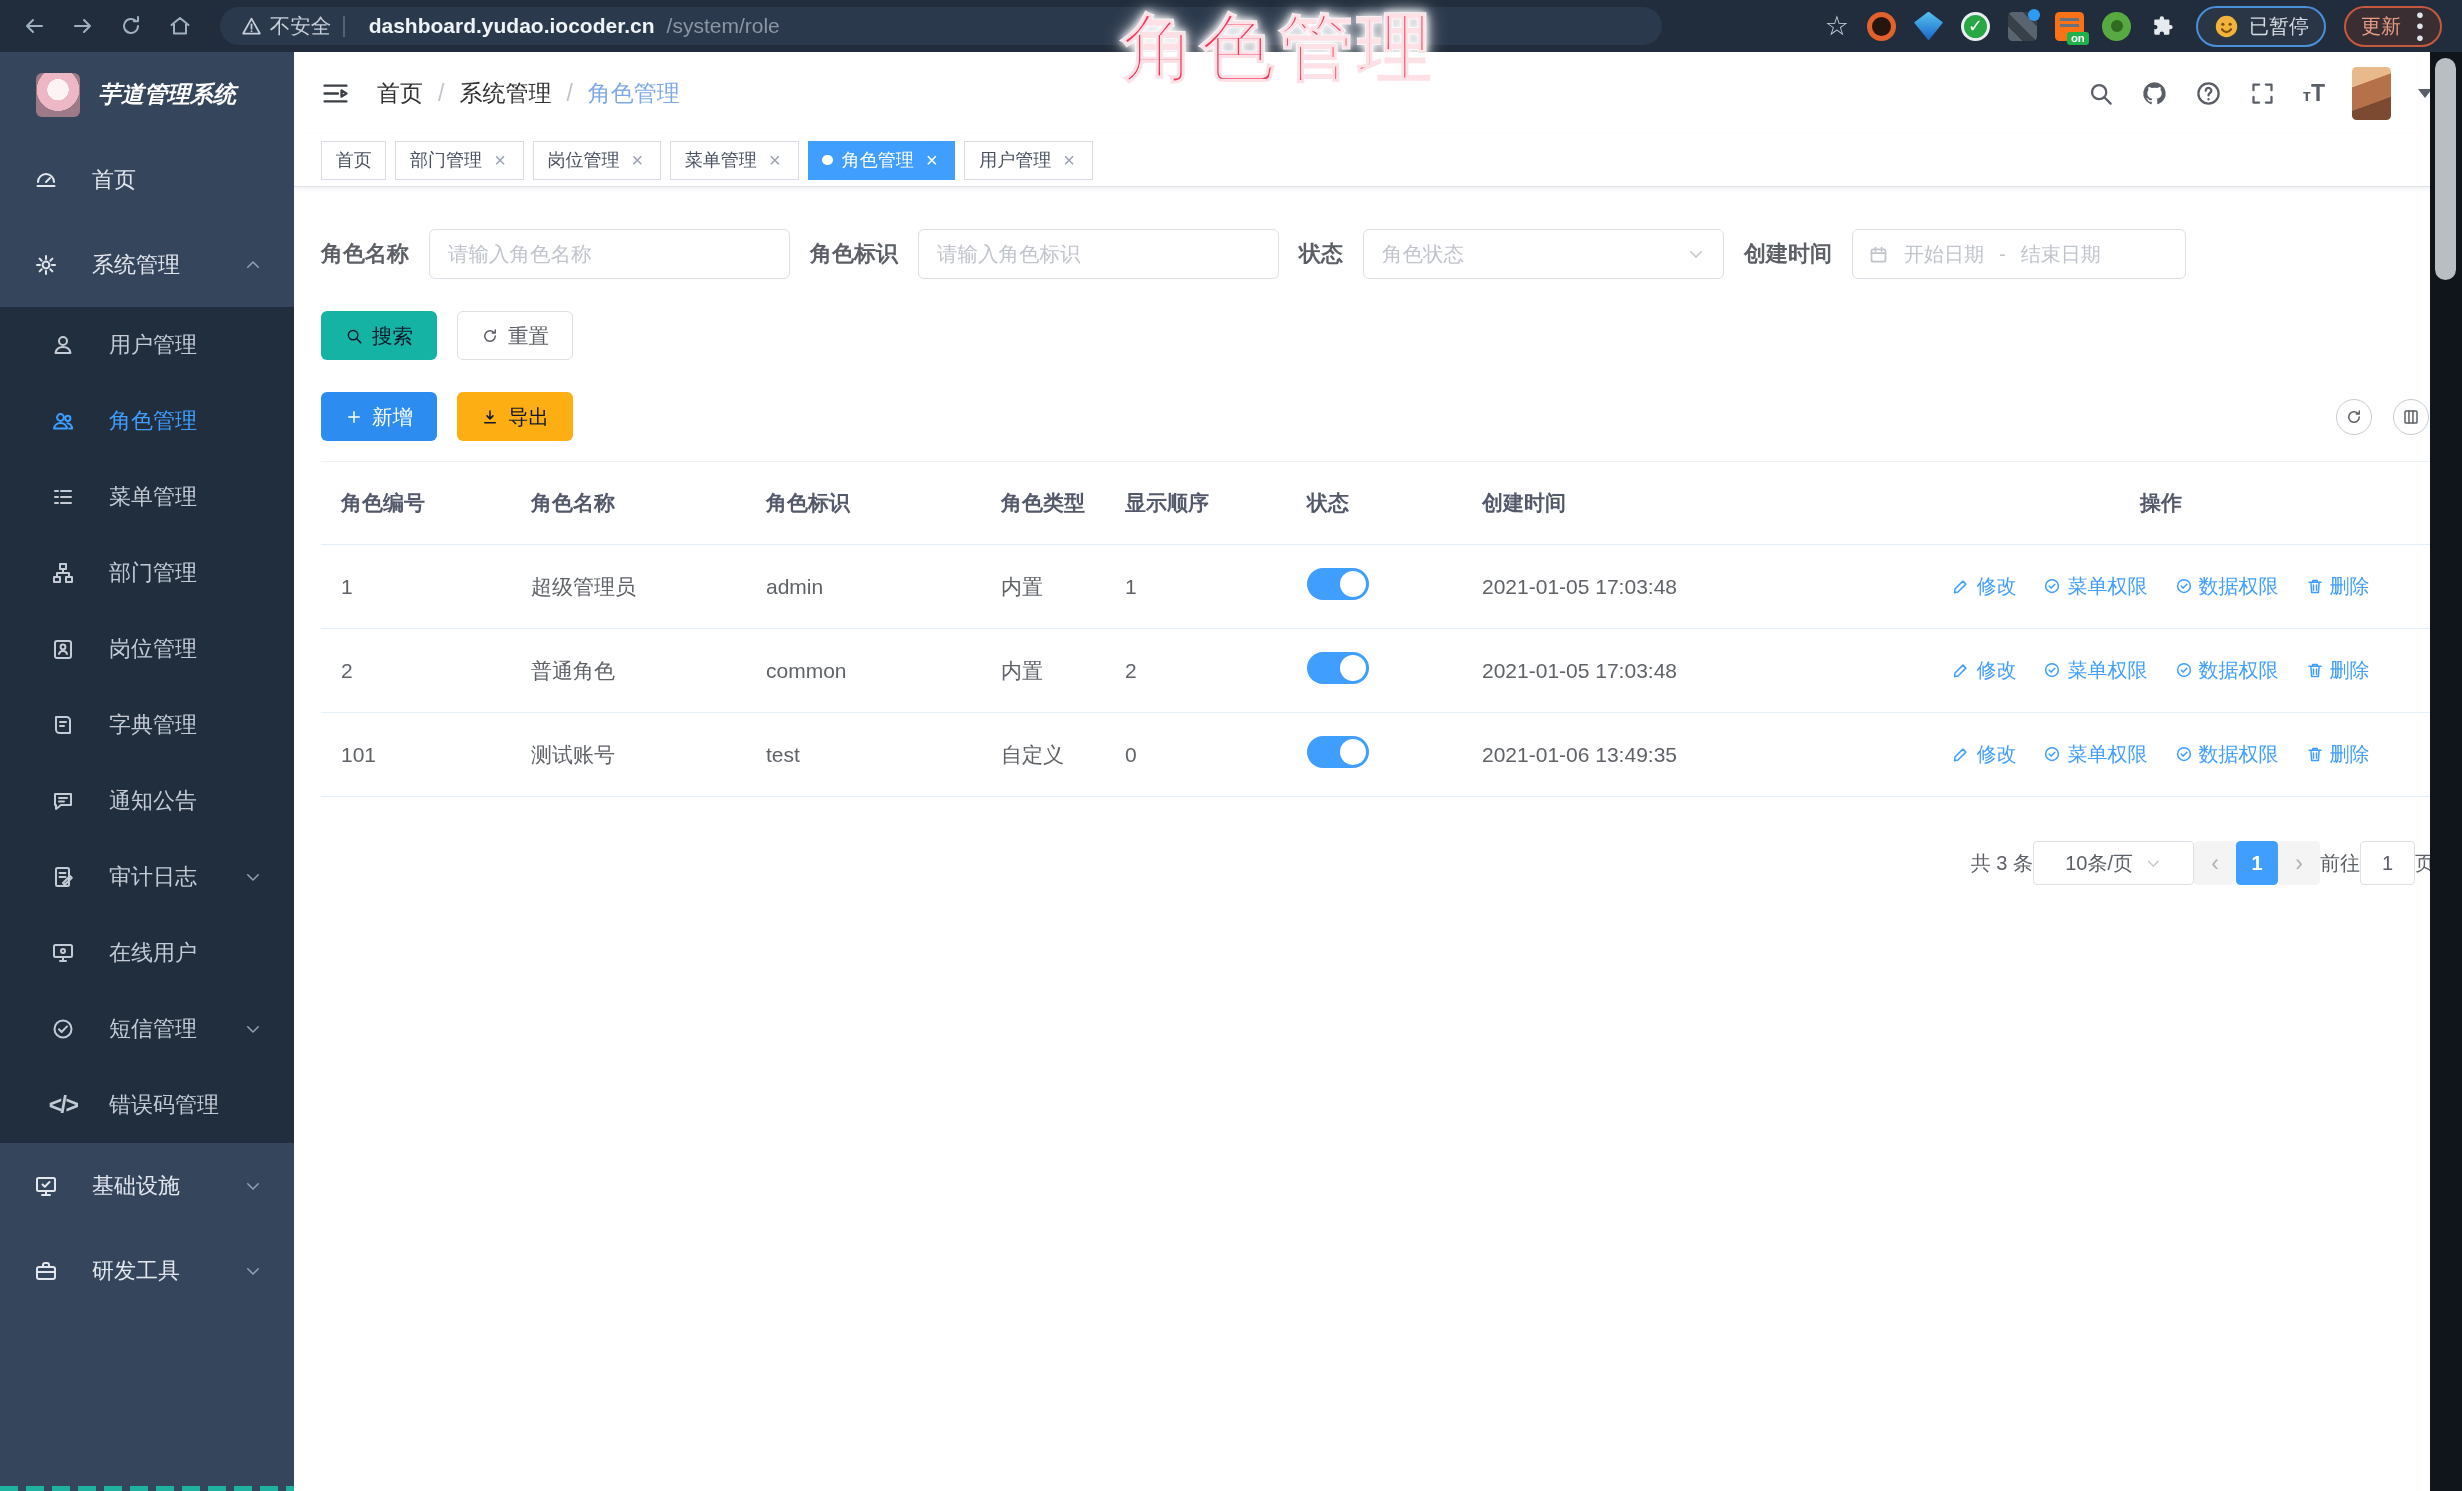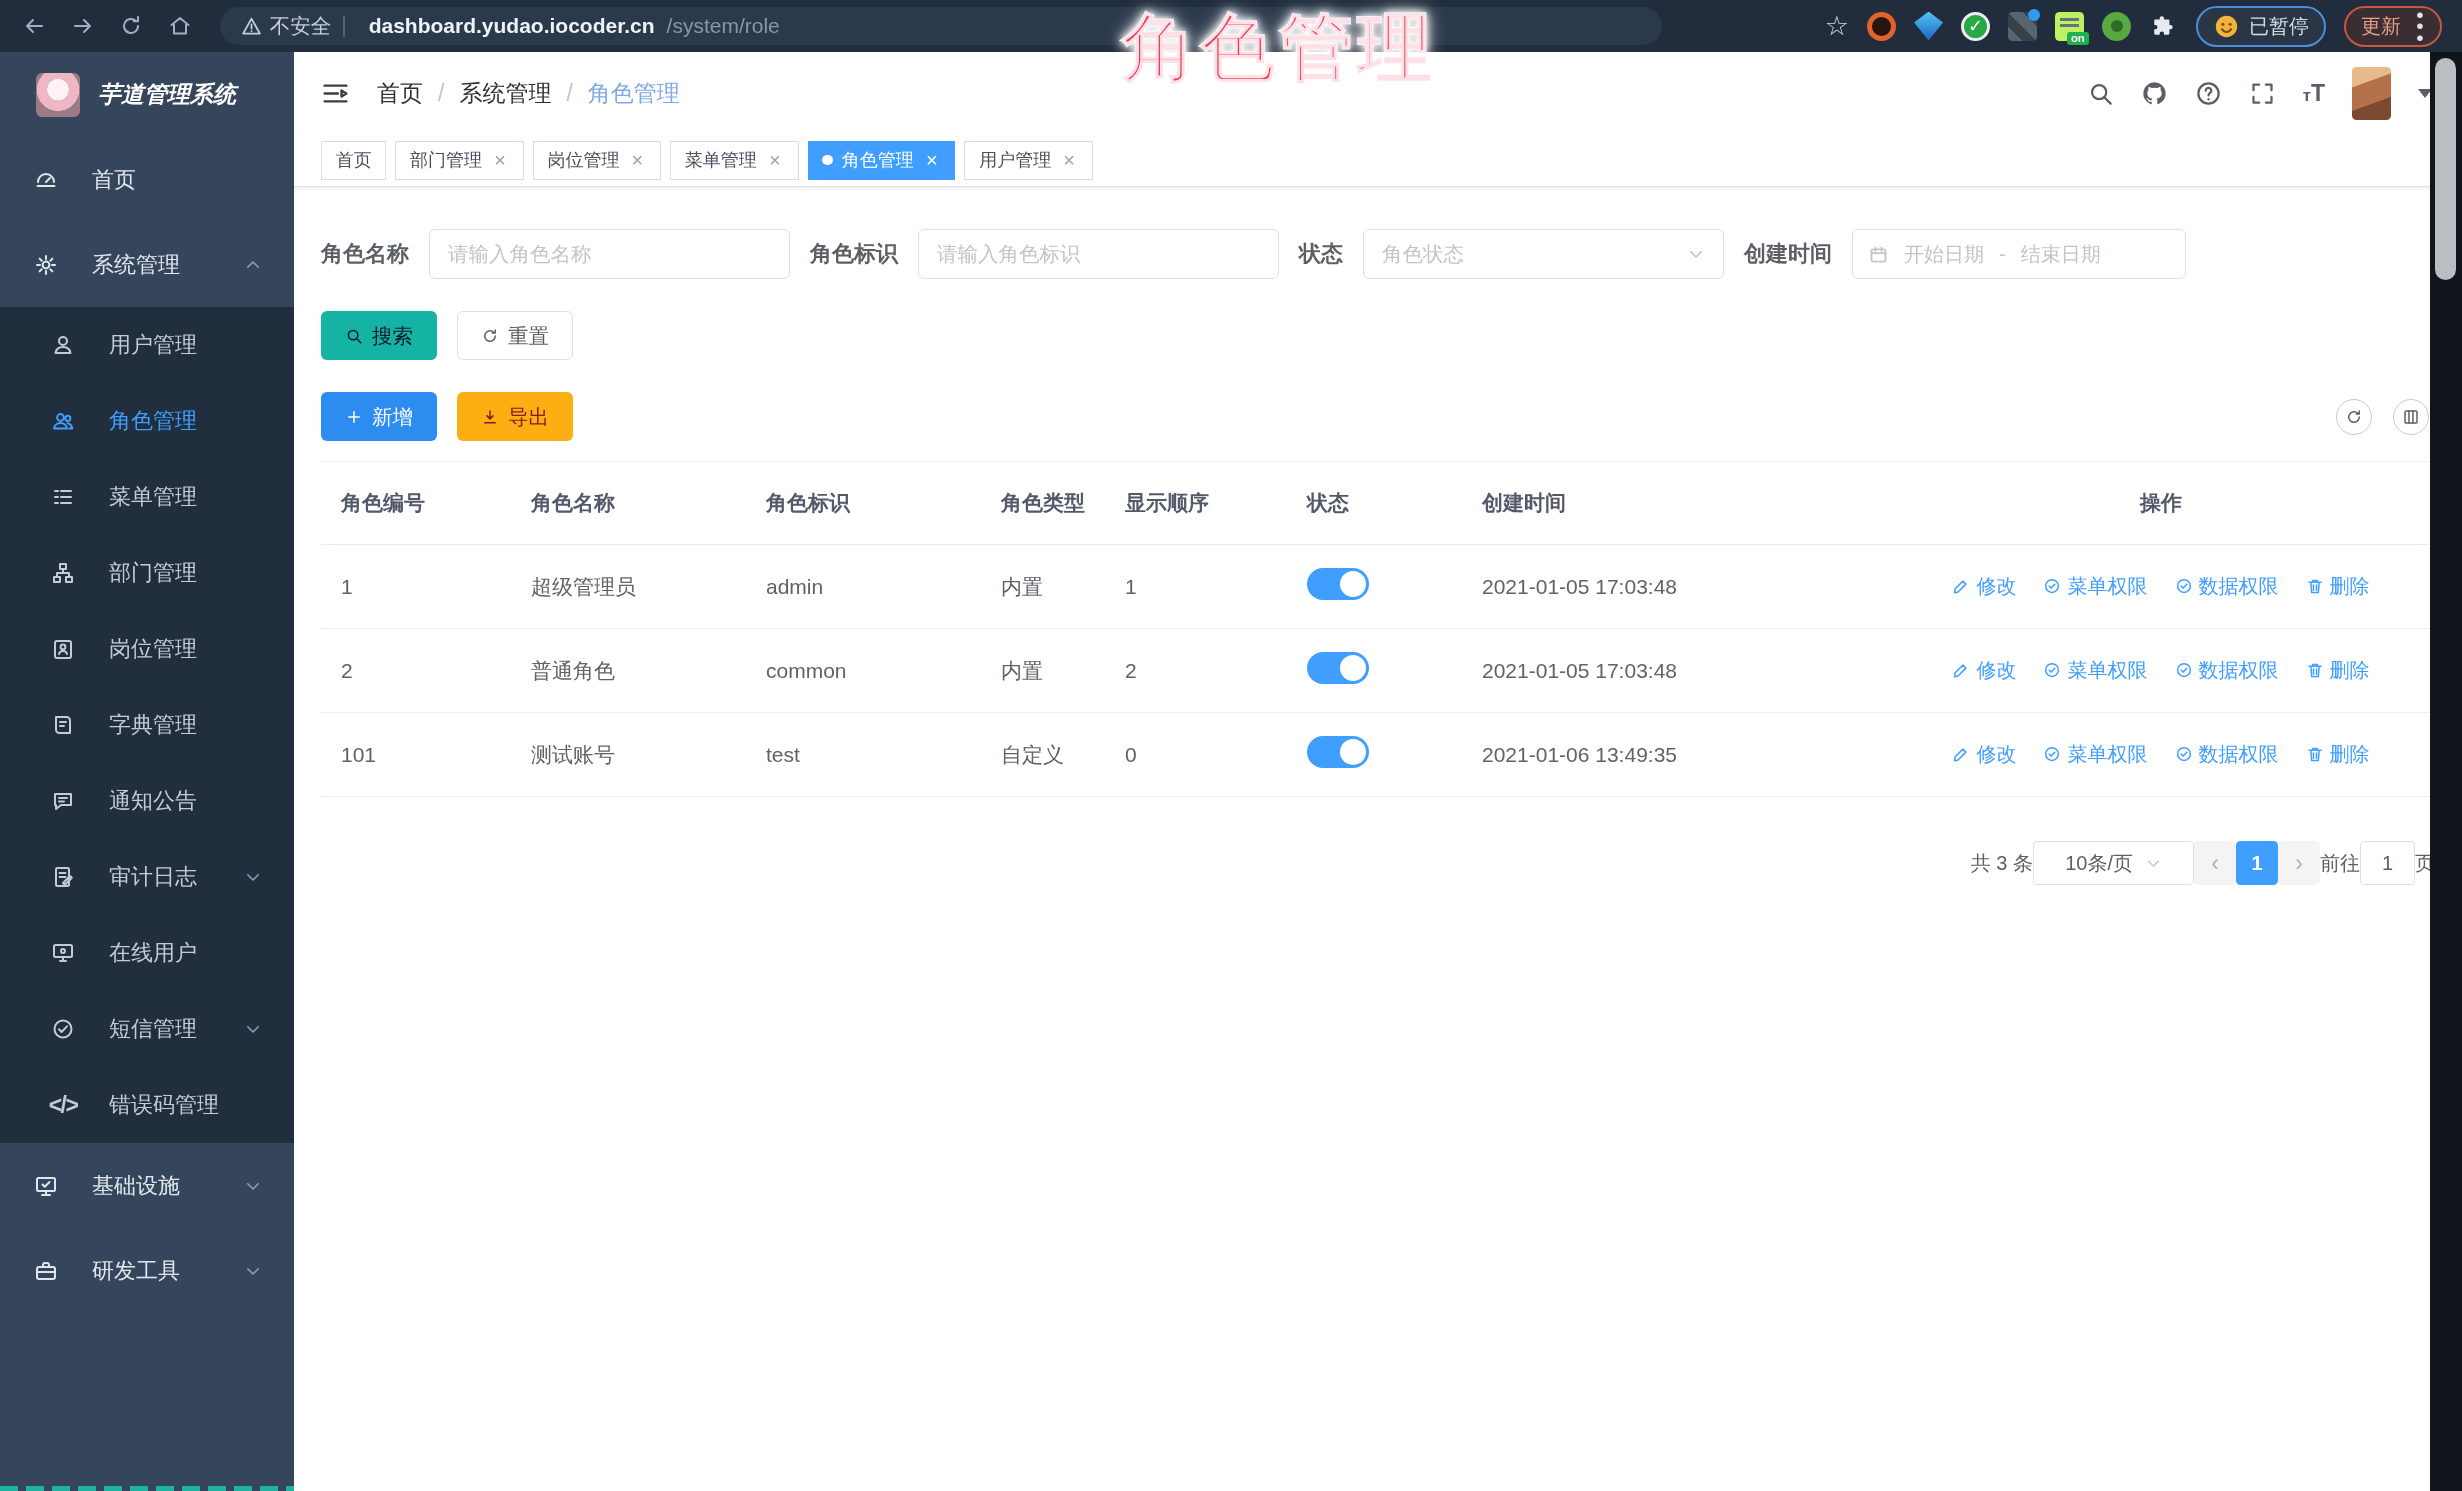--- a/index.html
+++ b/index.html
@@ -19,21 +19,21 @@
   .url-host { color:#eef3f8; font-size:21px; font-weight:bold;margin-left:12px; }
   .url-path { color:#8a96a4; font-size:21px; }
   .chrome-right { margin-left:auto; display:flex; align-items:center; gap:18px; padding-right:6px; }
   .star { color:#cfd8e2; font-size:27px; line-height:1; }
   .ext { width:29px; height:29px; border-radius:50%; position:relative; display:flex; align-items:center; justify-content:center; }
   .ext-ring { border:5.3px solid #e2622b; background:#27160e; }
   .ext-gem { border-radius:6px; background:linear-gradient(180deg,#55c2f0,#1663c7); clip-path:polygon(50% 0,100% 38%,50% 100%,0 38%); }
   .ext-green { background:#27a844; color:#fff; font-size:18px; font-weight:bold; border:3.8px solid #e8eef2; }
   .ext-grid { border-radius:4.6px; background:linear-gradient(45deg,#5a6470 25%,#38404a 25% 50%,#5a6470 50% 75%,#38404a 75%); }
   .ext-grid::after { content:""; position:absolute; right:-3px; top:-3px; width:12px; height:12px; border-radius:50%; background:#2f9bf0; }
-  .ext-dark { border-radius:4.6px; background:#bef264; }
+  .ext-dark { border-radius:4.6px; background:#f97316; }
   .ext-dark::before { content:""; position:absolute; left:5.3px; top:6.8px; right:5.3px; height:3px; background:#68727c; box-shadow:0 6px 0 #68727c; }
   .ext-on { position:absolute; right:-4.6px; bottom:-4.6px; background:#21b14c; color:#fff; font-size:11.4px; padding:0.8px 3.8px; border-radius:3px; font-weight:bold; }
   .ext-monkey { background:#58a942; }
   .ext-monkey::after { content:""; width:12px; height:12px; border-radius:50%; background:#2f6b22; }
   .ext-puzzle { color:#e6ebf0; }
   .ext-puzzle svg { width:26px; height:26px; fill:currentColor; stroke:none; }
   .pill { height:41px; border-radius:21px; display:flex; align-items:center; gap:9px; padding:0 15px; font-size:20px; }
   .pill-paused { border:2.3px solid #4a90d9; background:#2a3546; color:#d6dde5; }
   .pill-update { border:2.3px solid #c4593d; background:#3a2e33; color:#e59d85; gap:13.7px; }
   .smiley { width:27px; height:27px; }
@@ -103,21 +103,21 @@
   .daterange { width:334px; height:50px; border:1.5px solid #dcdfe6; border-radius:6px; display:flex; align-items:center; padding:0 15px; gap:15px; color:#c0c4cc; font-size:20px; cursor:pointer; }
   .daterange svg { width:21px; height:21px; }
   .dr-sep { color:#c0c4cc; }
 
   .btn-row { margin-top:32px; display:flex; align-items:center; gap:20px; }
   .btn { height:49px; border-radius:6px; font-size:20.5px; font-family:inherit; display:inline-flex; align-items:center; justify-content:center; gap:9px; padding:0 23px; border:1.5px solid transparent; cursor:pointer; }
   .btn svg { width:18px; height:18px; }
   .btn-search { background:#14b3a3; color:#0f172a; }
   .btn-reset  { background:#fff; border-color:#dcdfe6; color:#5c6066; }
   .btn-add    { background:#2d8cf0; color:#fff; }
-  .btn-export { background:#fcae13; color:#7f1d1d;align-items:center; }
+  .btn-export { background:#fcae13; color:#0f172a;align-items:center; }
   .circle-btn { width:36px; height:36px; border-radius:50%; border:1.5px solid #c6cad1; background:#fff; color:#5c6066; display:flex; align-items:center; justify-content:center; cursor:pointer; }
   .circle-btn svg { width:18px; height:18px; }
   .right-tools { margin-left:auto; display:flex; gap:21px; padding-right:6px; }
 
   
   table.grid { margin-top:20px; width:100%; border-collapse:collapse; border-top:1.5px solid #eef1f6; }
   .grid th { text-align:left; font-size:21px; font-weight:bold; color:#53596a; padding:27px 20px; border-bottom:1.5px solid #e3edfb; white-space:nowrap; }
   .grid td { font-size:21px; color:#5f6368; padding:23px 20px; border-bottom:1.5px solid #e8f0fc; white-space:nowrap; }
   .grid th.c, .grid td.c { text-align:center; }
   .switch { display:inline-block; width:62px; height:32px; border-radius:16.7px; background:#409eff; position:relative; cursor:pointer; }

